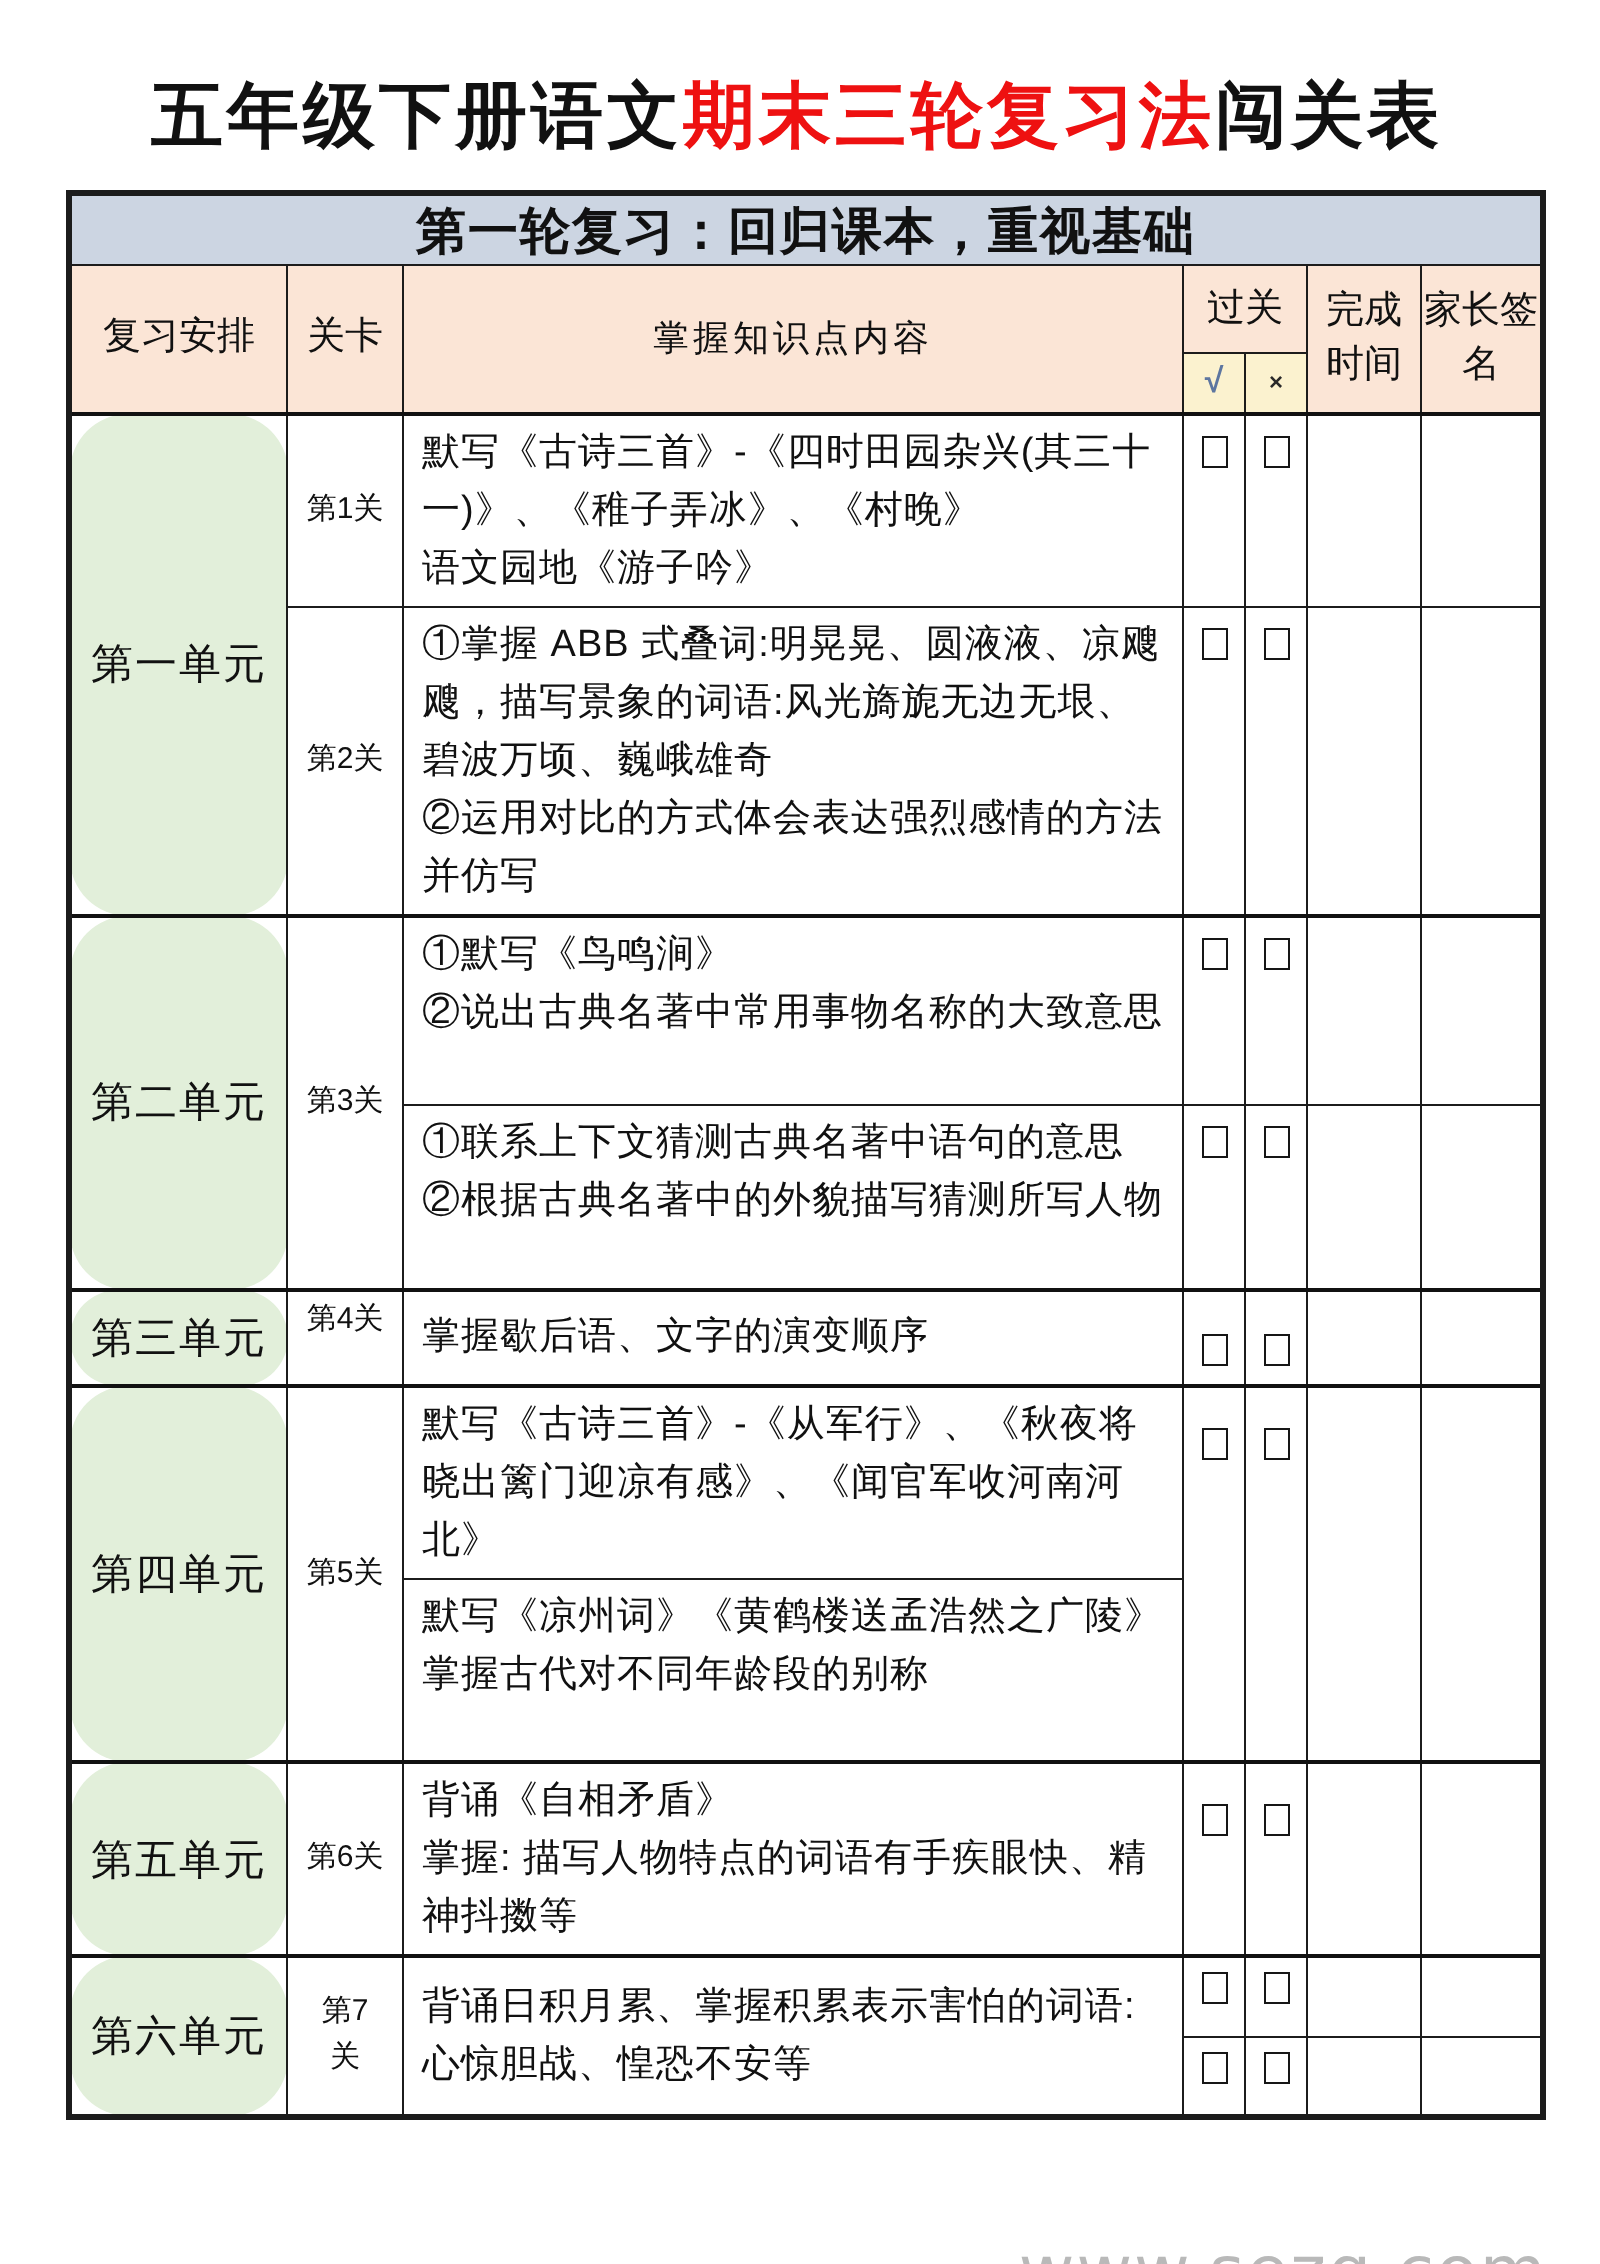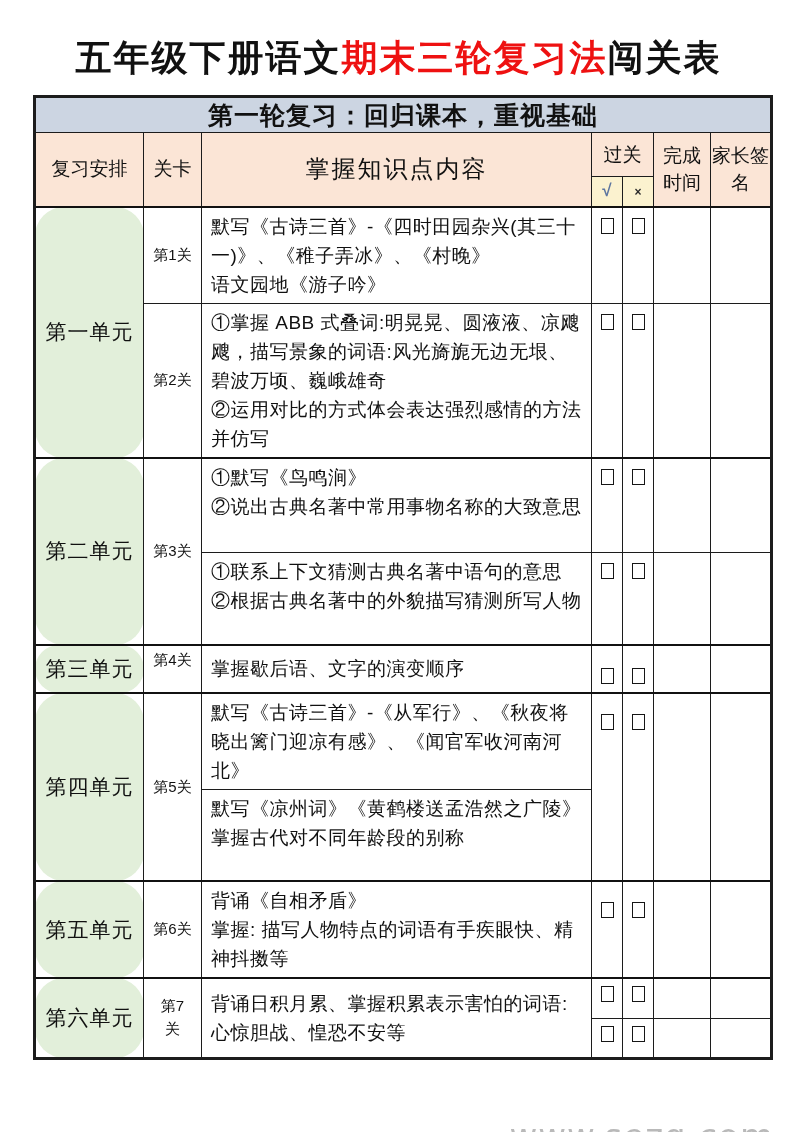--- a/index.html
+++ b/index.html
@@ -47,21 +47,21 @@
     letter-spacing: 1px;
   }
   th.hdr {
     background: #fbe5d6;
     font-weight: bold;
     font-size: 19px;
     text-align: center;
     vertical-align: middle;
     line-height: 1.45;
   }
-  th.hdr.content-hdr { font-size: 24px; letter-spacing: 2px; margin-top: 38px; }
+  th.hdr.content-hdr { font-size: 18px; letter-spacing: 2px; margin-top: 38px; }
   th.subhdr {
     background: #fbf2cf;
     text-align: center;
     vertical-align: middle;
   }
   th.subhdr .check-glyph { color: #5d76a0; font-size: 17px; font-weight: bold; }
   th.subhdr .cross-glyph { color: #2a2a2a; font-size: 12px; font-weight: bold; }
 
   td.unit-cell {
     background: #e2efda;

